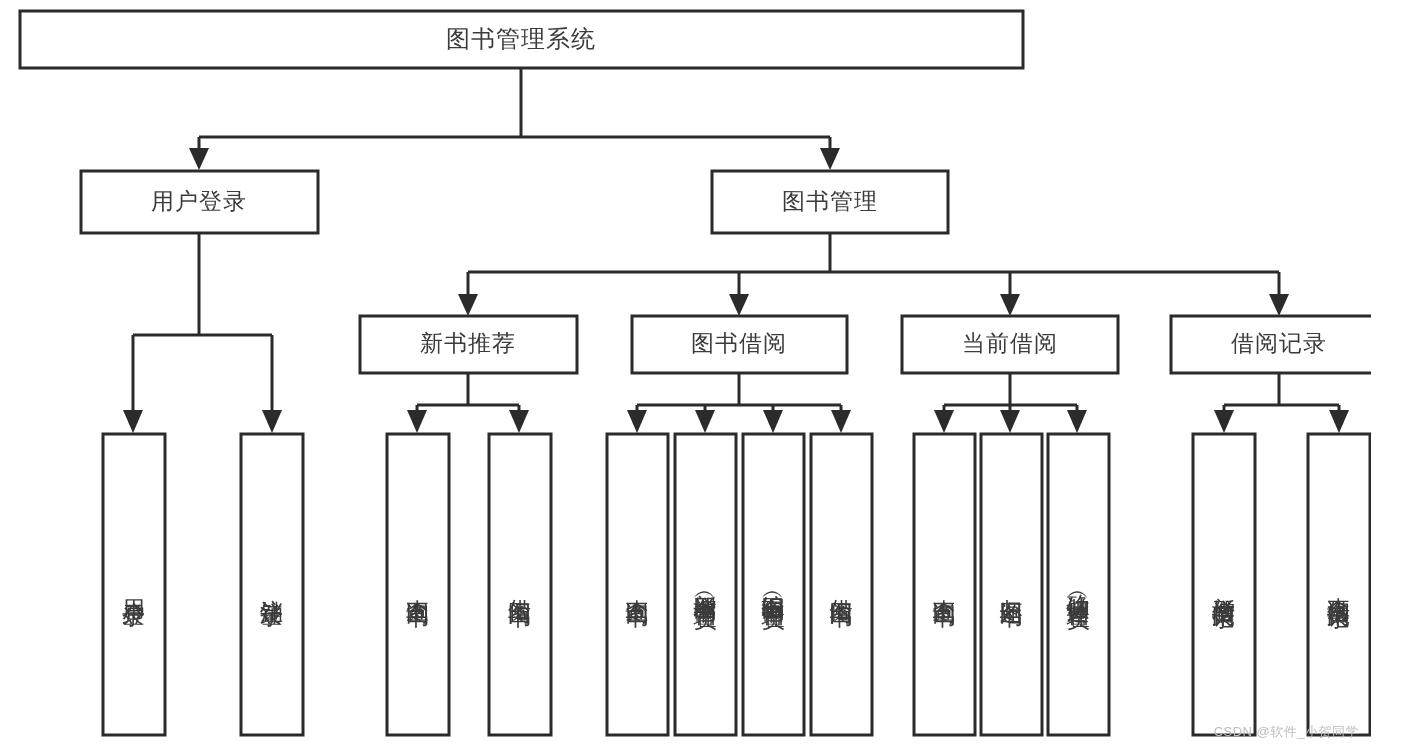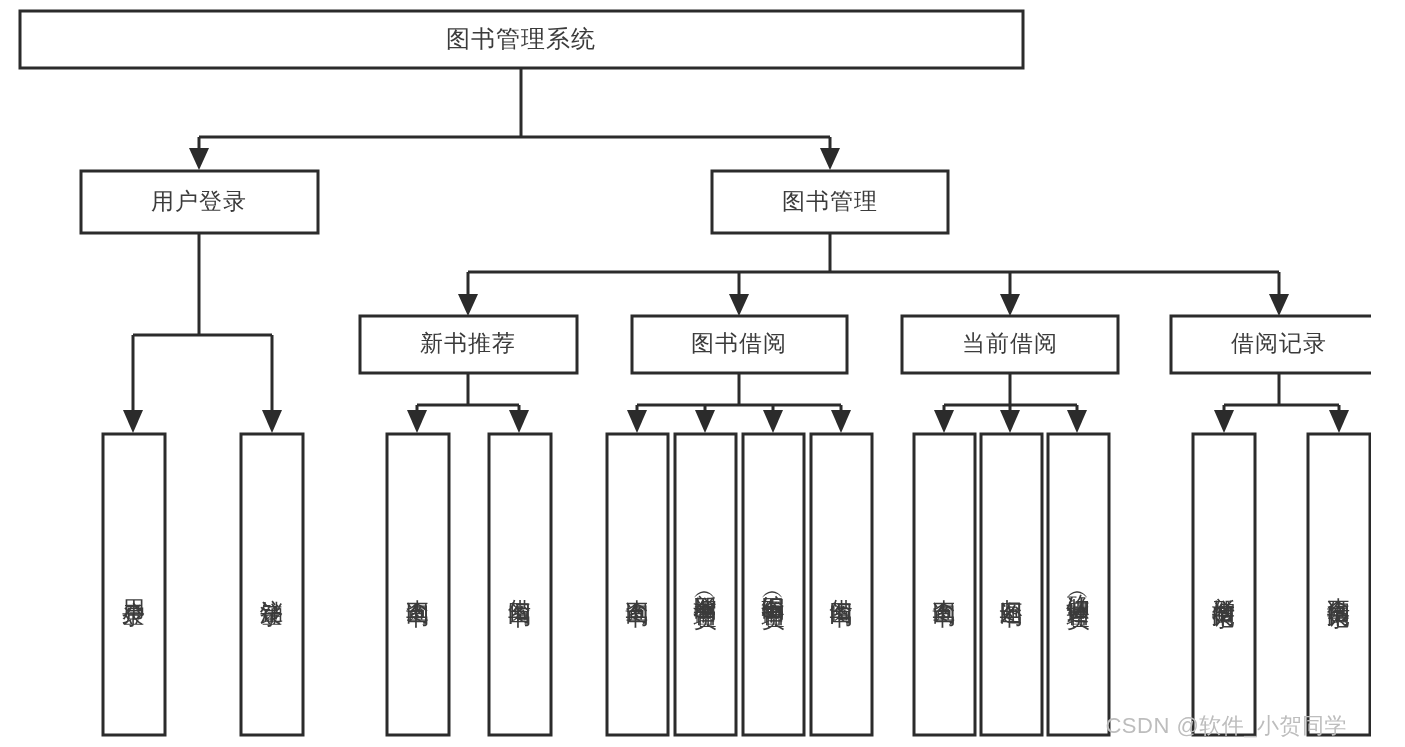--- a/index.html
+++ b/index.html
@@ -69,24 +69,24 @@
     display: flex;
     align-items: center;
     justify-content: center;
     text-align: center;
     white-space: nowrap;
     pointer-events: none;
     user-select: none;
   }
   .watermark {
     position: absolute;
-    right: 24px;
+    right: 12px;
     bottom: 6px;
     font-family: "Liberation Sans", "DejaVu Sans", sans-serif;
-    font-size: 22px;
+    font-size: 13px;
     color: #bdbdbd;
     letter-spacing: 0.5px;
     white-space: nowrap;
     user-select: none;
   }
 </style>
 </head>
 <body>
 
 <div id="diagram-root">

